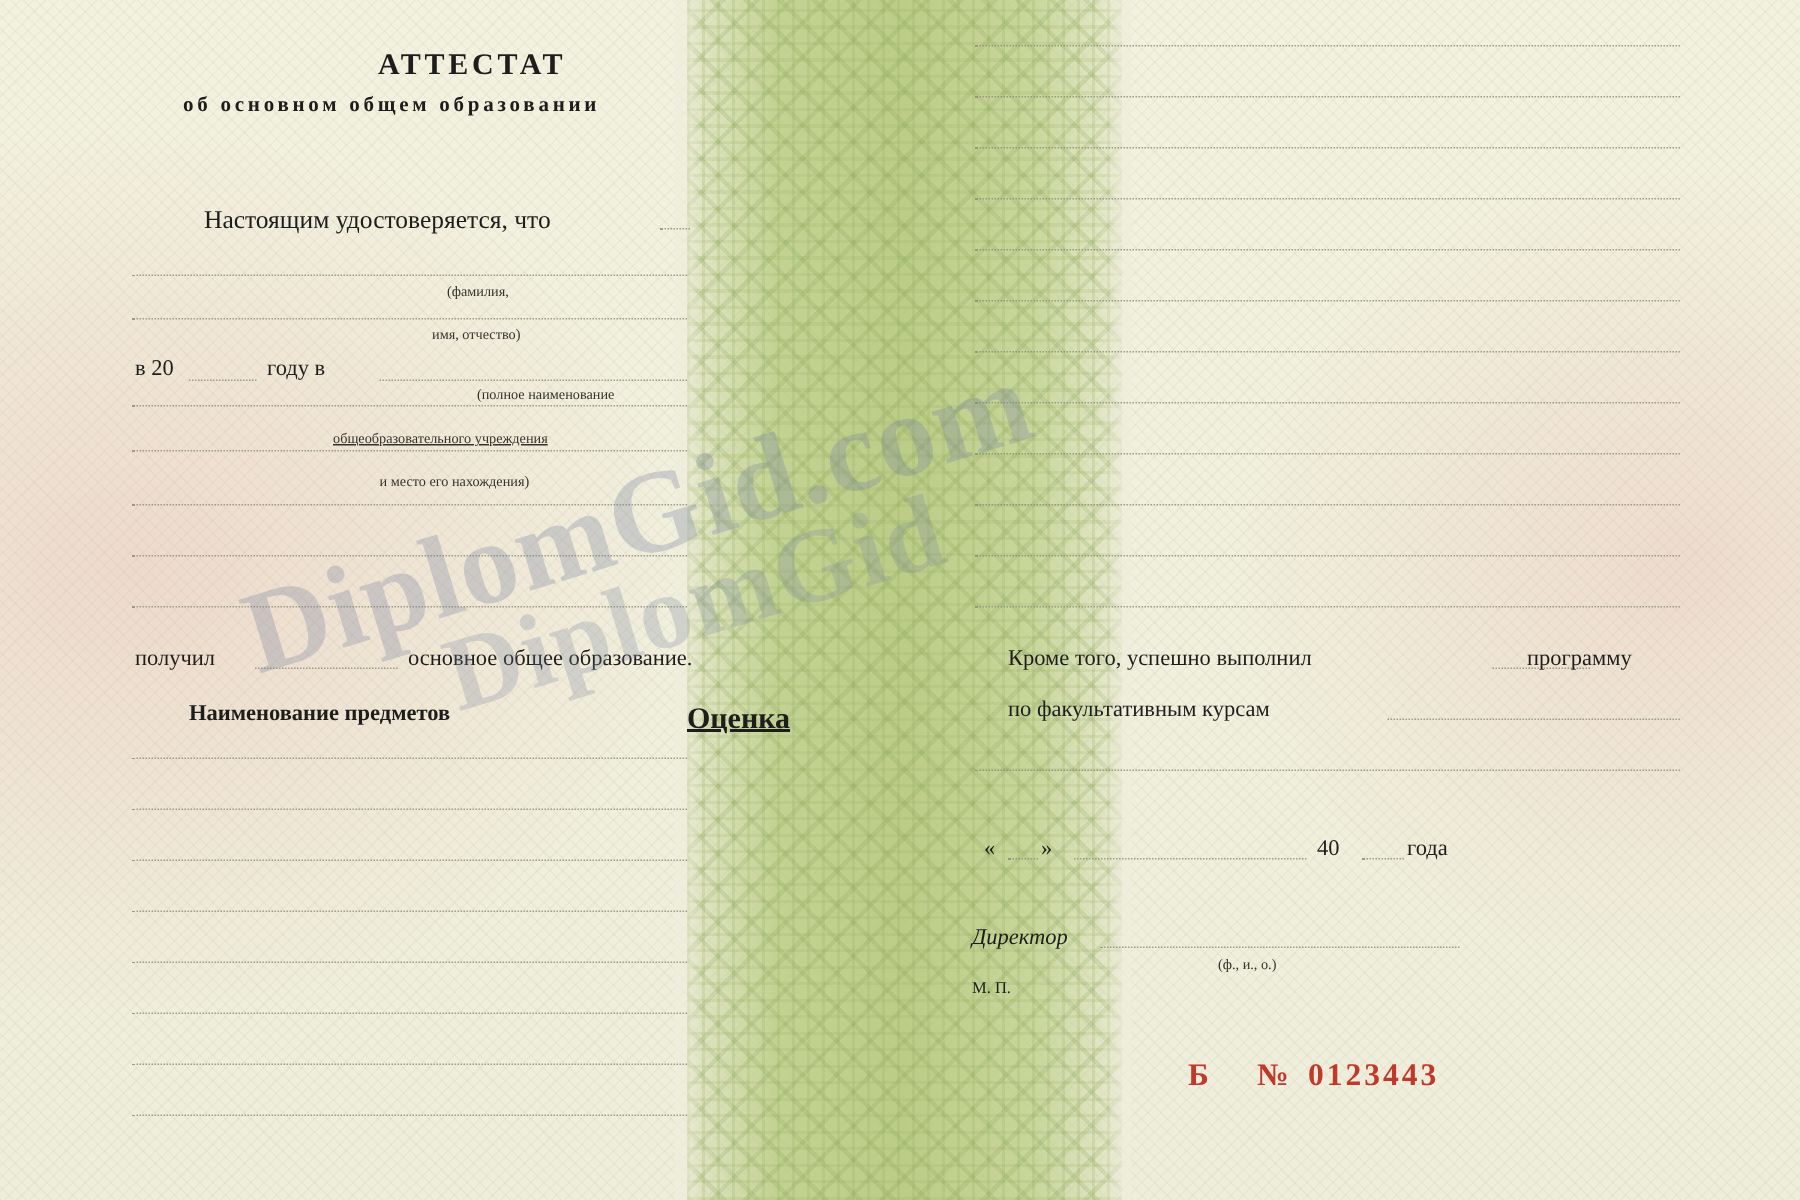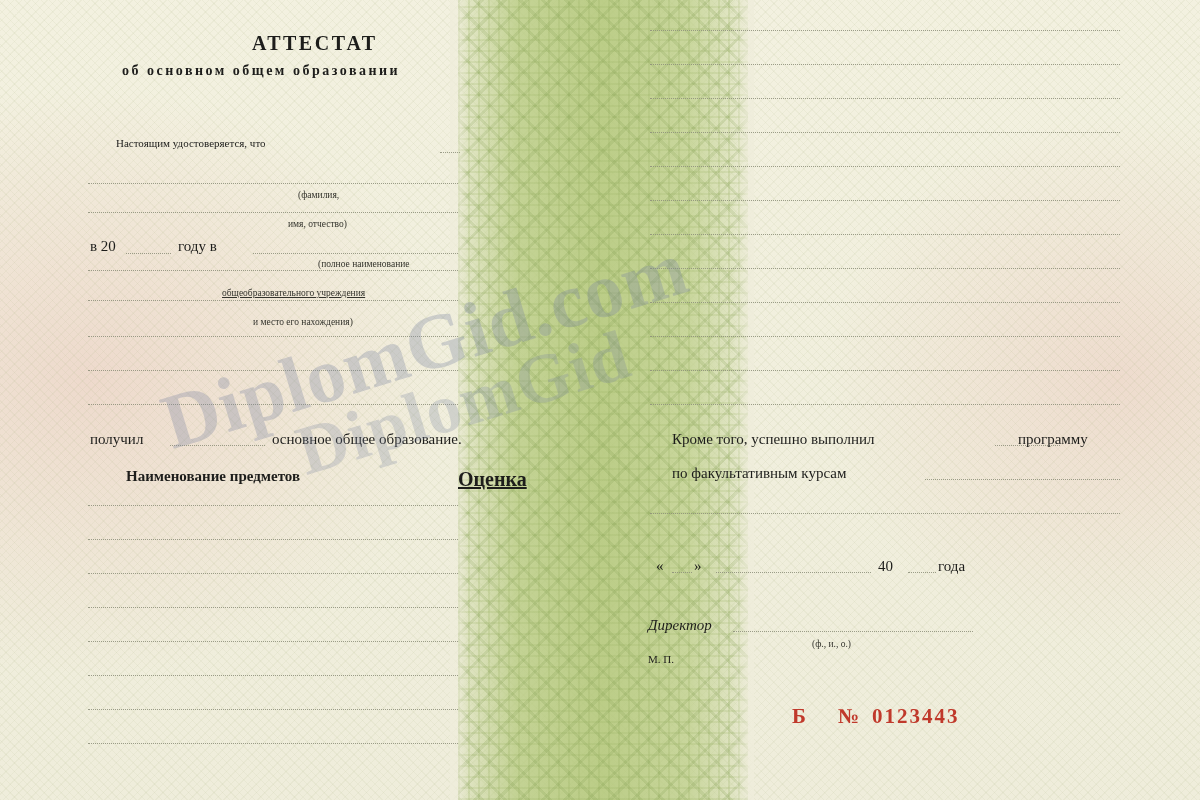--- a/index.html
+++ b/index.html
@@ -116,21 +116,21 @@
   <div class="rule" style="left:925px;top:479px;width:195px;"></div>
   <div class="rule" style="left:650px;top:513px;width:470px;"></div>
   <div class="rule" style="left:672px;top:572px;width:20px;"></div>
   <div class="rule" style="left:716px;top:572px;width:155px;"></div>
   <div class="rule" style="left:908px;top:572px;width:28px;"></div>
   <div class="rule" style="left:733px;top:631px;width:240px;"></div>
 
   <div class="text title t-main" style="left:252px;top:32px;">АТТЕСТАТ</div>
   <div class="text title t-sub" style="left:122px;top:63px;">об основном общем образовании</div>
 
-  <div class="text" style="left:116px;top:137px;font-size:11px;text-align:center;">Настоящим удостоверяется, что</div>
+  <div class="text" style="left:136px;top:137px;font-size:17px;text-align:center;">Настоящим удостоверяется, что</div>
 
   <div class="text t-caption" style="left:298px;top:190px;">(фамилия,</div>
   <div class="text t-caption" style="left:288px;top:219px;">имя, отчество)</div>
 
   <div class="text" style="left:90px;top:238px;font-size:15px;">в 20</div>
   <div class="text" style="left:178px;top:238px;font-size:15px;">году в</div>
 
   <div class="text t-caption" style="left:318px;top:259px;">(полное наименование</div>
   <div class="text t-caption" style="left:222px;top:288px;text-decoration:underline;">общеобразовательного учреждения</div>
   <div class="text t-caption" style="left:253px;top:317px;">и место его нахождения)</div>

